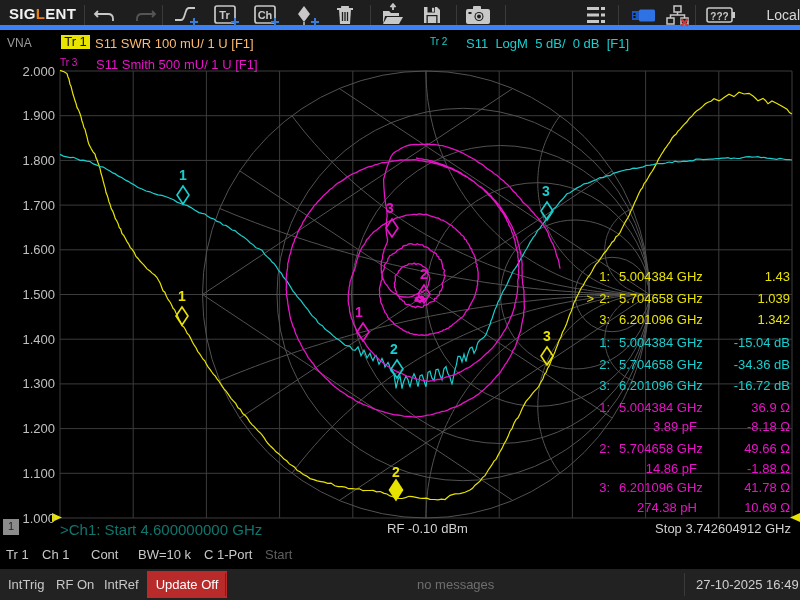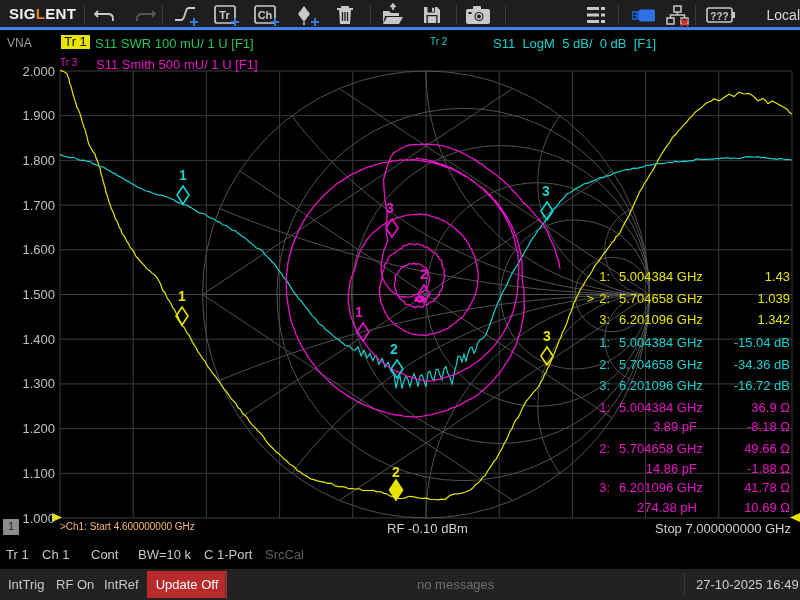--- a/index.html
+++ b/index.html
@@ -125,21 +125,21 @@
       <text x="790" y="453" fill="#e813c8" font-size="13" text-anchor="end">49.66 Ω</text>
       <text x="697" y="472.5" fill="#e813c8" font-size="13" text-anchor="end">14.86 pF</text>
       <text x="790" y="472.5" fill="#e813c8" font-size="13" text-anchor="end">-1.88 Ω</text>
       <text x="610" y="492" fill="#e813c8" font-size="13" text-anchor="end">3:</text>
       <text x="619" y="492" fill="#e813c8" font-size="13" text-anchor="start">6.201096 GHz</text>
       <text x="790" y="492" fill="#e813c8" font-size="13" text-anchor="end">41.78 Ω</text>
       <text x="697" y="511.5" fill="#e813c8" font-size="13" text-anchor="end">274.38 pH</text>
       <text x="790" y="511.5" fill="#e813c8" font-size="13" text-anchor="end">10.69 Ω</text>
     </g>
 </svg>
-<div style="position:absolute;left:0;top:0;width:800px;height:30px;background:#1e1e1e;border-bottom:3px solid #3b82f6">
+<div style="position:absolute;left:0;top:0;width:800px;height:30px;background:#1e1e1e;border-bottom:5px solid #3b82f6">
 <div style="position:absolute;left:9px;top:5px;font-size:15px;font-weight:bold;color:#f2f2f2;letter-spacing:0.3px">SIG<span style="color:#e8821e">L</span>ENT</div>
 <svg style="position:absolute;left:92px;top:3px" width="26" height="24" viewBox="0 0 26 24">
       <path d="M6 8 L3 11 L6 14 M3 11 H16 Q21 11 21 16 V18" fill="none" stroke="#c8c8c8" stroke-width="1.8"></path>
     </svg>
     <svg style="position:absolute;left:132px;top:3px" width="26" height="24" viewBox="0 0 26 24">
       <path d="M20 8 L23 11 L20 14 M23 11 H10 Q5 11 5 16 V18" fill="none" stroke="#555" stroke-width="1.8"></path>
     </svg>
     <svg style="position:absolute;left:172px;top:3px" width="30" height="24" viewBox="0 0 30 24">
       <path d="M3 17 H9 Q11 17 12 14 L14 8 Q15 5 17 5 H23" fill="none" stroke="#c8c8c8" stroke-width="1.8"></path>
       <path d="M22 15 v8 M18 19 h8" stroke="#3a7bd5" stroke-width="2"></path>
@@ -213,36 +213,36 @@
     <div style="position:absolute;left:162px;top:5px;width:1px;height:20px;background:#3a3a3a"></div>
     <div style="position:absolute;left:370px;top:5px;width:1px;height:20px;background:#3a3a3a"></div>
     <div style="position:absolute;left:456px;top:5px;width:1px;height:20px;background:#3a3a3a"></div>
     <div style="position:absolute;left:505px;top:5px;width:1px;height:20px;background:#3a3a3a"></div>
     <div style="position:absolute;left:618px;top:5px;width:1px;height:20px;background:#3a3a3a"></div>
     <div style="position:absolute;left:695px;top:5px;width:1px;height:20px;background:#3a3a3a"></div>
 <div style="position:absolute;right:0;top:7px;font-size:14px;color:#d8d8d8">Local</div>
 </div>
 <div style="position:absolute;left:7px;top:36px;font-size:12px;color:#9a9a9a">VNA</div>
 <div style="position:absolute;left:61px;top:35px;width:29px;height:14px;background:#e8e400;color:#111;font-size:13px;line-height:14px;text-align:center">Tr 1</div>
-<div style="position:absolute;left:95px;top:36px;font-size:13px;color:#22c55e">S11 SWR 100 mU/ 1 U [F1]</div>
+<div style="position:absolute;left:95px;top:36px;font-size:13px;color:#fdba74">S11 SWR 100 mU/ 1 U [F1]</div>
 <div style="position:absolute;left:430px;top:36px;font-size:10px;color:#18cfcf">Tr 2</div>
-<div style="position:absolute;left:493px;top:36px;font-size:13px;color:#18cfcf">S11&nbsp; LogM&nbsp; 5 dB/&nbsp; 0 dB&nbsp; [F1]</div>
+<div style="position:absolute;left:466px;top:36px;font-size:13px;color:#18cfcf">S11&nbsp; LogM&nbsp; 5 dB/&nbsp; 0 dB&nbsp; [F1]</div>
 <div style="position:absolute;left:60px;top:57px;font-size:10px;color:#e813c8">Tr 3</div>
 <div style="position:absolute;left:96px;top:57px;font-size:13px;color:#e813c8">S11 Smith 500 mU/ 1 U [F1]</div>
 <div style="position:absolute;left:3px;top:519px;width:16px;height:16px;background:#8c8c8c;color:#222;font-size:11px;text-align:center;line-height:14px">1</div>
-<div style="position:absolute;left:60px;top:521px;font-size:10px;color:#fdba74">&gt;Ch1: Start 4.600000000 GHz</div>
+<div style="position:absolute;left:60px;top:521px;font-size:15px;color:#0f766e">&gt;Ch1: Start 4.600000000 GHz</div>
 <div style="position:absolute;left:387px;top:521px;font-size:13px;color:#d0d0d0">RF -0.10 dBm</div>
-<div style="position:absolute;right:9px;top:521px;font-size:13px;color:#d0d0d0">Stop 7.000000000 GHz</div>
+<div style="position:absolute;right:9px;top:521px;font-size:13px;color:#d0d0d0">Stop 3.742604912 GHz</div>
 <div style="position:absolute;left:0px;top:540px;width:800px;height:28px;color:#c8c8c8;font-size:13px">
 <span style="position:absolute;left:6px;top:7px">Tr 1</span>
 <span style="position:absolute;left:42px;top:7px">Ch 1</span>
 <span style="position:absolute;left:91px;top:7px">Cont</span>
 <span style="position:absolute;left:138px;top:7px">BW=10 k</span>
 <span style="position:absolute;left:204px;top:7px">C 1-Port</span>
-<span style="position:absolute;left:265px;top:7px;color:#5f5f5f">SrcCal</span>
+<span style="position:absolute;left:265px;top:7px;color:#5f5f5f">Start</span>
 </div>
 <div style="position:absolute;left:0px;top:569px;width:800px;height:31px;background:#222222;font-size:13px;color:#c8c8c8">
 <span style="position:absolute;left:8px;top:8px">IntTrig</span>
 <span style="position:absolute;left:56px;top:8px">RF On</span>
 <span style="position:absolute;left:104px;top:8px">IntRef</span>
 <div style="position:absolute;left:147px;top:2px;width:80px;height:27px;background:#b92b2b;color:#ffffff;text-align:center;line-height:27px">Update Off</div>
 <div style="position:absolute;left:225px;top:4px;width:1px;height:23px;background:#3a3a3a"></div>
 <span style="position:absolute;left:417px;top:8px;color:#6e6e6e">no messages</span>
 <div style="position:absolute;left:684px;top:4px;width:1px;height:23px;background:#3a3a3a"></div>
 <span style="position:absolute;left:696px;top:8px;color:#d0d0d0">27-10-2025 16:49</span>

